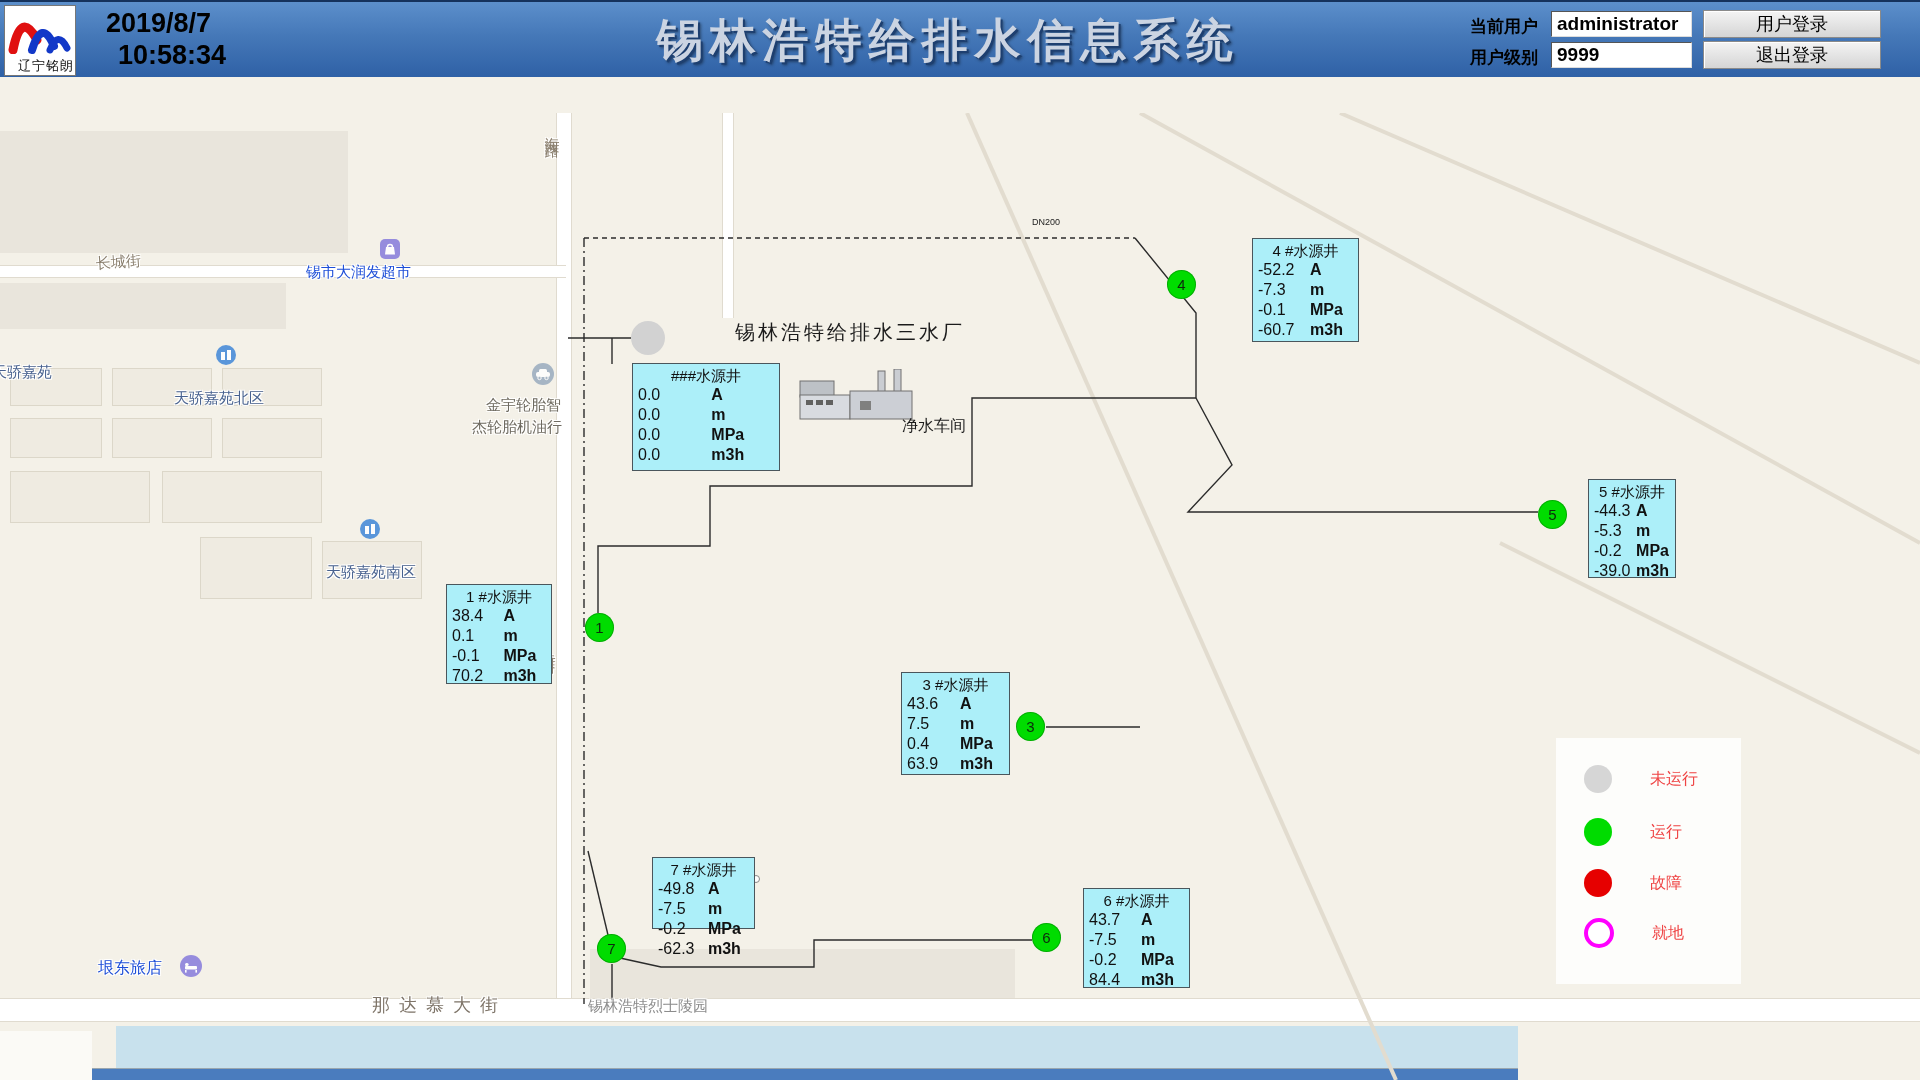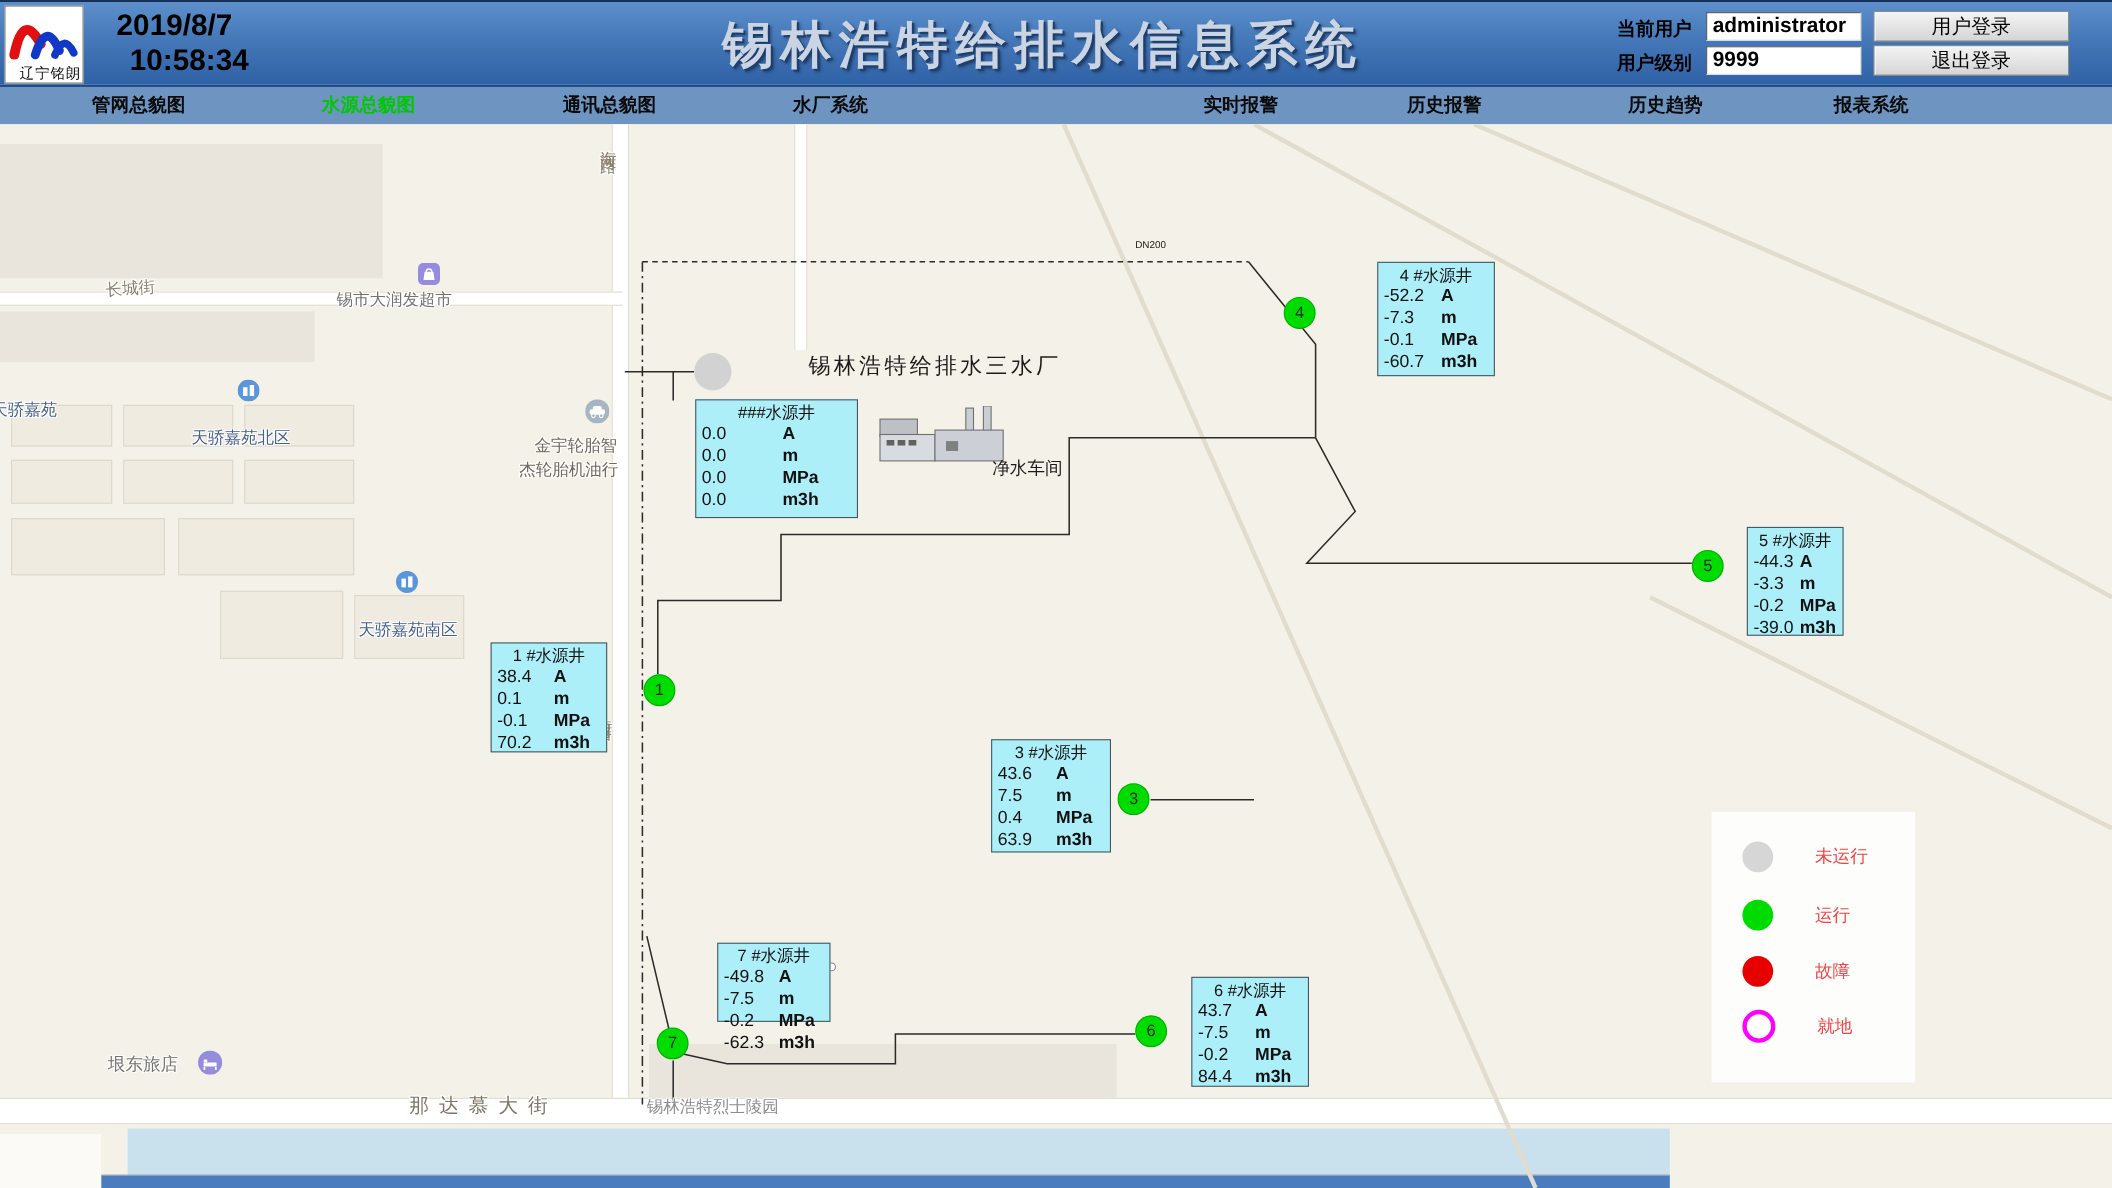--- a/index.html
+++ b/index.html
@@ -37,21 +37,21 @@
   .roadV{position:absolute;background:#fff;border-left:1px solid #E0DBCF;border-right:1px solid #E0DBCF;box-sizing:border-box;}
   .roadH{position:absolute;background:#fff;border-top:1px solid #E0DBCF;border-bottom:1px solid #E0DBCF;box-sizing:border-box;}
   #water{position:absolute;left:116px;top:913px;width:1402px;height:42px;background:#C8E1ED;}
   #water-deep{position:absolute;left:92px;top:955px;width:1426px;height:12px;background:#4A7CBE;border-top:1px solid #9aa6ae;box-sizing:border-box;}
   #corner-white{position:absolute;left:0;top:918px;width:92px;height:49px;background:#FBFAF6;}
   #pipes{position:absolute;left:0;top:0;pointer-events:none;}
   .mlabel{position:absolute;font-size:15px;white-space:nowrap;
           text-shadow:1px 1px 0 #fff,-1px 1px 0 #fff,1px -1px 0 #fff,-1px -1px 0 #fff;}
   .vert{writing-mode:vertical-rl;letter-spacing:3px;}
   .road{color:#8a7f6e;}
-  .poi{color:#737373;}
+  .poi{color:#1d4ed8;}
   .resid{color:#47618f;}
   .shop{color:#6e6a60;}
   .street-big{color:#7e7468;font-size:18px;letter-spacing:9px;}
   .poi-gray{color:#8c8c8c;}
   #plant-title{position:absolute;left:735px;top:206px;font-size:20px;color:#1b1b1b;letter-spacing:3px;white-space:nowrap;}
   #workshop-label{position:absolute;left:902px;top:303px;font-size:16px;color:#1b1b1b;}
   #dn-label{position:absolute;left:1032px;top:104px;font-size:9px;color:#222;}
   .micon{position:absolute;opacity:.92;}
   
   .well{position:absolute;background:#ACEFF9;border:1px solid #4a565c;box-sizing:border-box;
@@ -93,30 +93,20 @@
 
     <div class="hdr-label" style="left:1470px;top:13px">当前用户</div>
     <input class="hdr-input" style="left: 1551px; top: 9px;" value="administrator">
     <button class="hdr-btn" style="left:1703px;top:8px">用户登录</button>
 
     <div class="hdr-label" style="left:1470px;top:44px">用户级别</div>
     <input class="hdr-input" style="left: 1551px; top: 40px;" value="9999">
     <button class="hdr-btn" style="left:1703px;top:39px">退出登录</button>
   </div>
 
-  <div id="nav">
-    <div class="nav-item" style="left:126px">管网总貌图</div>
-    <div class="nav-item active" style="left:335px">水源总貌图</div>
-    <div class="nav-item" style="left:554px">通讯总貌图</div>
-    <div class="nav-item" style="left:755px">水厂系统</div>
-    <div class="nav-item" style="left:1128px">实时报警</div>
-    <div class="nav-item" style="left:1313px">历史报警</div>
-    <div class="nav-item" style="left:1514px">历史趋势</div>
-    <div class="nav-item" style="left:1701px">报表系统</div>
-  </div>
 
   <div id="map">
 
     <div class="blockA" style="left:0;top:18px;width:348px;height:122px"></div>
     <div class="blockA" style="left:0;top:170px;width:286px;height:46px"></div>
     <div class="blockA" style="left:590px;top:836px;width:425px;height:50px"></div>
     <div class="blk" style="left:10px;top:255px;width:92px;height:38px"></div>
     <div class="blk" style="left:112px;top:255px;width:100px;height:38px"></div>
     <div class="blk" style="left:222px;top:255px;width:100px;height:38px"></div>
     <div class="blk" style="left:10px;top:305px;width:92px;height:40px"></div>
@@ -309,21 +299,21 @@
         </div>
     </div>
 
     <div class="well" style="left:1588px;top:366px;width:88px;height:99px">
       <div class="wtitle">5  #水源井</div>
       <div class="wrow">
           <span class="wval">-44.3</span>
           <span class="wunit">A</span>
         </div>
       <div class="wrow">
-          <span class="wval">-3.3</span>
+          <span class="wval">-5.3</span>
           <span class="wunit">m</span>
         </div>
       <div class="wrow">
           <span class="wval">-0.2</span>
           <span class="wunit">MPa</span>
         </div>
       <div class="wrow">
           <span class="wval">-39.0</span>
           <span class="wunit">m3h</span>
         </div>

